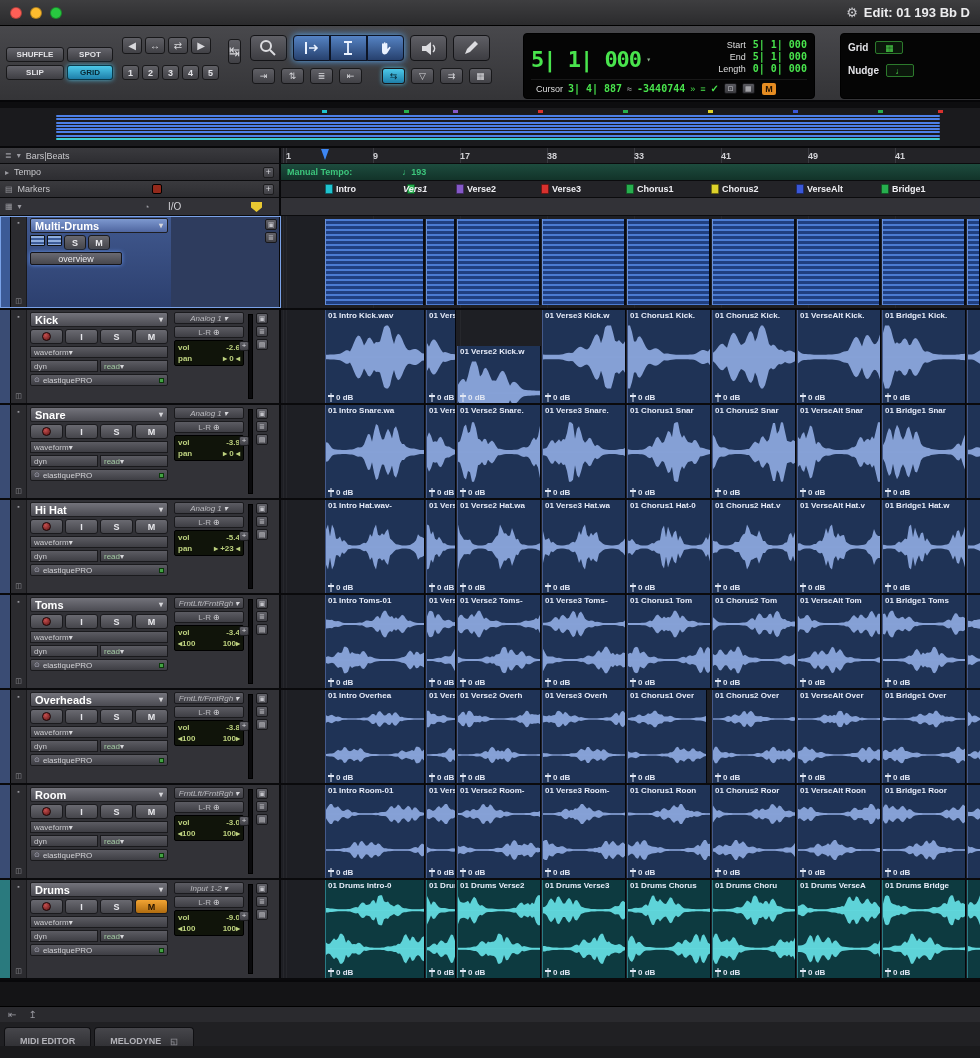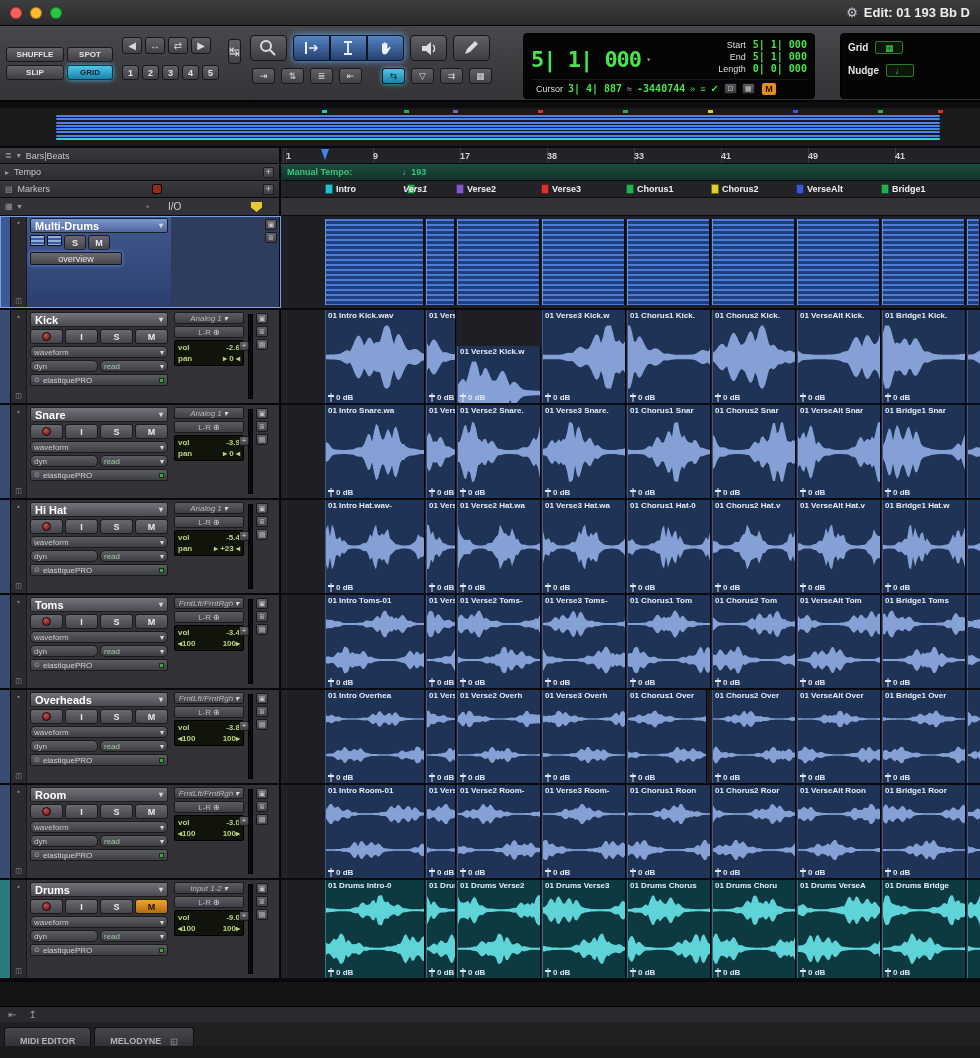--- a/index.html
+++ b/index.html
@@ -100,21 +100,21 @@
   .t-main.group-bg{background:linear-gradient(#41598f,#2c3f6e)}
   .t-name{height:15px;flex:none;background:linear-gradient(#73737b,#4b4b52);border:1px solid #1e1e21;border-radius:2px;color:#fff;font-weight:bold;font-size:11px;padding:0 4px;display:flex;justify-content:space-between;align-items:center;cursor:pointer}
   .t-name.blue{background:linear-gradient(#7d98cf,#4f66a0)}
   .t-caret{font-size:8px;color:#d8d8dc}
   .t-btnrow{display:flex;gap:2px;height:15px;flex:none}
   .t-btn{flex:1;background:linear-gradient(#696970,#45454b);border:1px solid #1a1a1d;border-radius:3px;color:#eaeaee;font-weight:bold;font-size:9px;display:flex;align-items:center;justify-content:center;cursor:pointer}
   .t-btn.fixed{flex:none;width:22px}
   .t-btn.mute-on{background:linear-gradient(#f2a433,#b06c10);color:#241300}
   .rec-dot{width:9px;height:9px;border-radius:50%;background:radial-gradient(circle at 35% 30%,#c45050,#5c1212);border:1px solid #1d0404}
   .gicon{width:15px;height:11px;background:repeating-linear-gradient(180deg,#8fadde 0 2px,#3d5c98 2px 4px);border:1px solid #111;border-radius:1px}
-  .t-sel{height:12px;flex:none;background:linear-gradient(#5c5c63,#3e3e44);border:1px solid #1a1a1d;border-radius:5px;color:#cacace;font-size:8px;display:flex;align-items:center;justify-content:space-between;padding:0 3px;cursor:pointer}
+  .t-sel{height:12px;flex:none;background:linear-gradient(#5c5c63,#3e3e44);border:1px solid #1a1a1d;border-radius:0;color:#cacace;font-size:8px;display:flex;align-items:center;padding:0 3px;cursor:pointer}
   .t-selrow{display:flex;gap:2px;flex:none}
   .t-selrow .t-sel{flex:1}
   .grn{color:#a3cba3}
   .t-plug{height:12px;flex:none;background:linear-gradient(#5c5c63,#3e3e44);border:1px solid #1a1a1d;border-radius:2px;display:flex;gap:3px;align-items:center;font-size:8px;color:#d2d2d6;padding:0 3px;cursor:pointer}
   .plug-dot{width:5px;height:5px;background:#44a344;border:1px solid #0a3a0a;margin-left:auto}
   .plug-ic{color:#aab;font-size:7px}
   .ov-btn{height:13px;width:92px;flex:none;background:linear-gradient(#6a6a72,#47474d);border:1px solid #15151a;border-radius:2px;color:#e8e8ec;font-size:9px;display:flex;align-items:center;justify-content:center;box-shadow:0 0 4px rgba(110,160,255,.8);cursor:pointer}
   .t-io{width:76px;flex:none;display:flex;flex-direction:column;gap:2px;padding:2px 3px;position:relative}
   .io-sel{height:12px;flex:none;background:linear-gradient(#5c5c63,#3e3e44);border:1px solid #1a1a1d;border-radius:2px;color:#b9b9be;font-size:8px;font-style:italic;display:flex;align-items:center;justify-content:center;gap:2px;white-space:nowrap;overflow:hidden;cursor:pointer}
   .io-sel.pan{font-style:normal}

